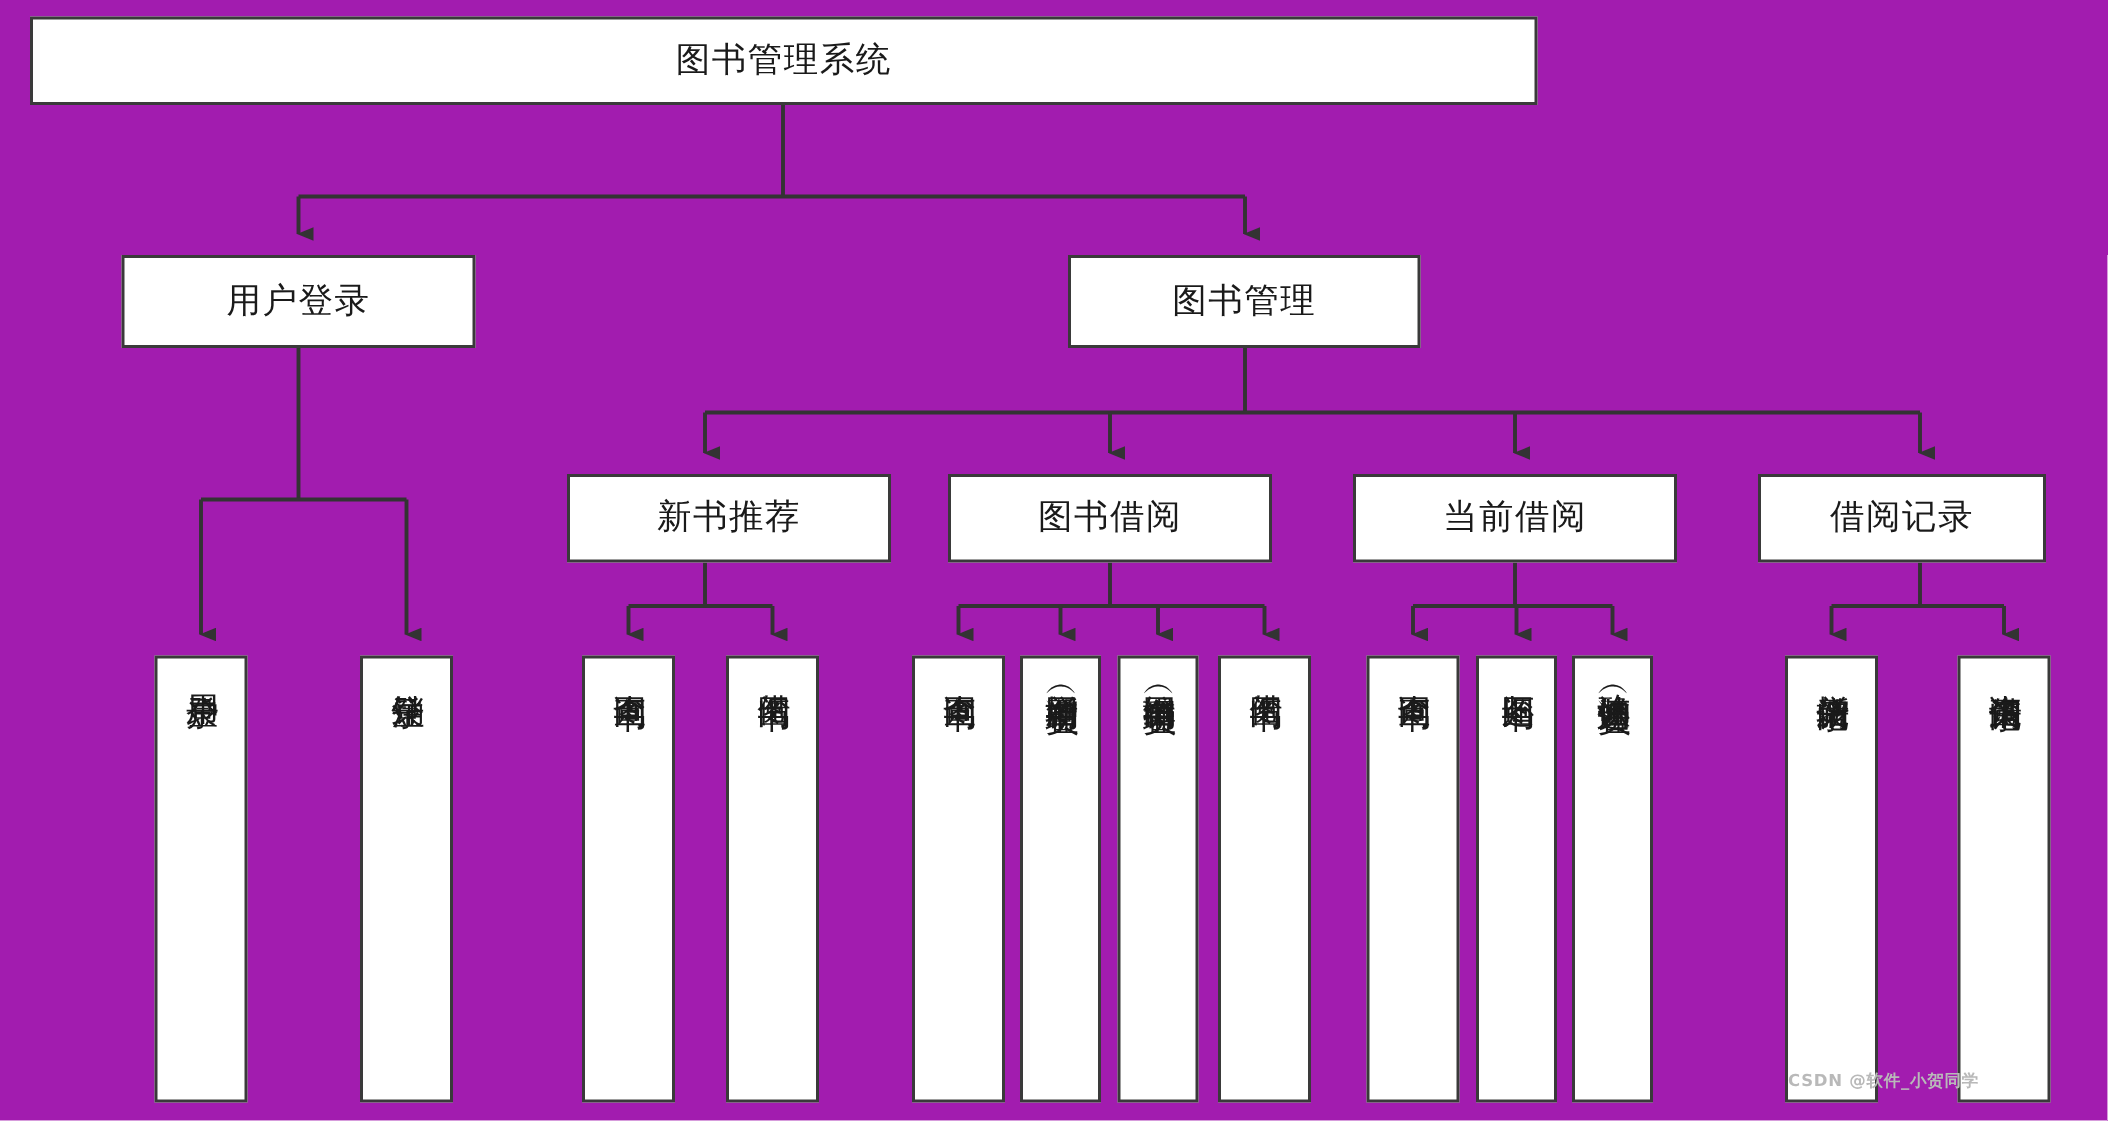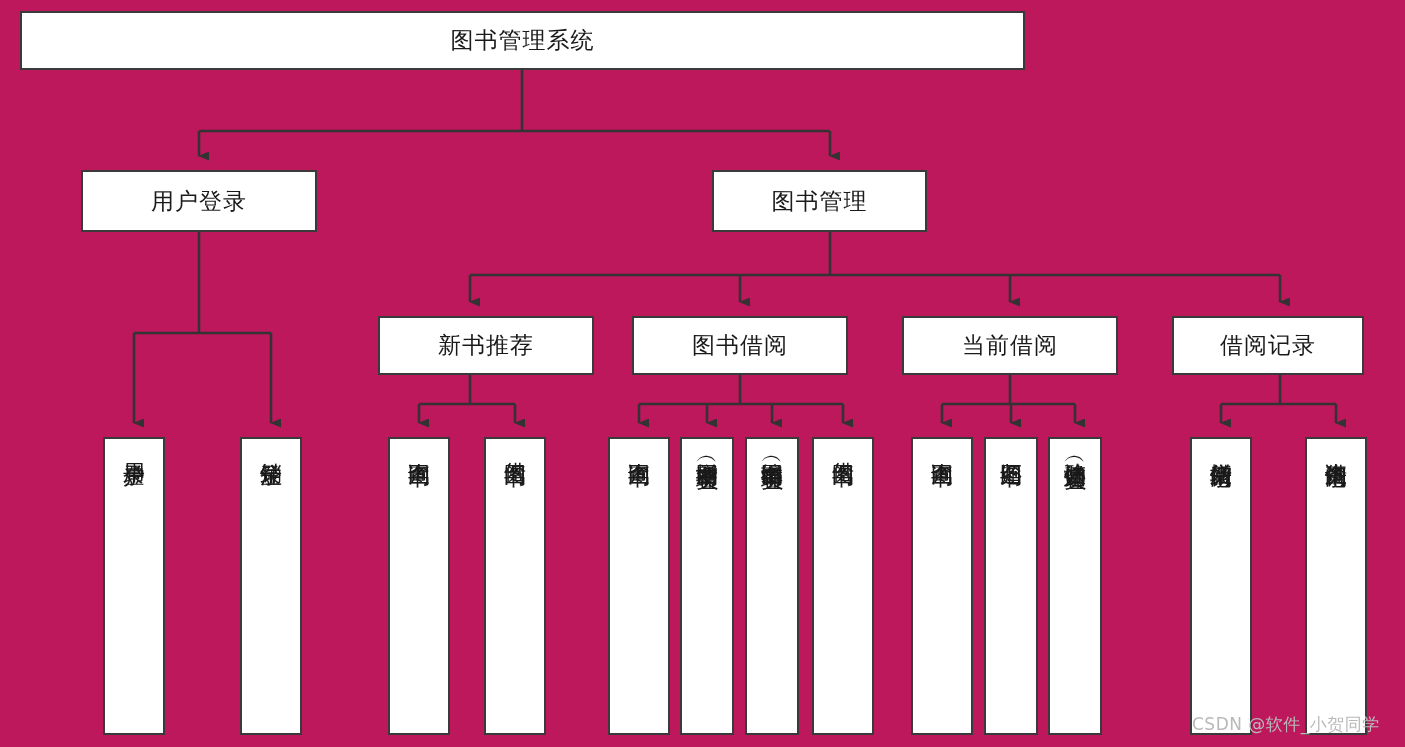--- a/index.html
+++ b/index.html
@@ -8,21 +8,21 @@
     padding: 0;
     background: #ffffff;
   }
   body {
     font-family: "DejaVu Sans", "Liberation Sans", sans-serif;
   }
   #canvas {
     position: relative;
     width: 1405px;
     height: 747px;
-    background: #be185d;
+    background: #a21caf;
     overflow: hidden;
   }
   svg.wires {
     position: absolute;
     left: 0;
     top: 0;
     width: 1405px;
     height: 747px;
     pointer-events: none;
   }
@@ -58,24 +58,25 @@
     letter-spacing: 1px;
     writing-mode: vertical-rl;
     text-orientation: upright;
     white-space: pre-wrap;
     text-align: left;
   }
   .watermark {
     position: absolute;
     left: 1192px;
     top: 713px;
-    font-size: 17px;
+    font-size: 11px;
     color: #b9b9b9;
     white-space: nowrap;
     letter-spacing: 0.5px;
+    font-weight: bold;
   }
 </style>
 </head>
 <body>
 
 <div id="canvas">
 
   <svg class="wires" viewBox="0 0 1405 747" xmlns="http://www.w3.org/2000/svg">
     <defs>
       <marker id="arw" markerWidth="9" markerHeight="11" refX="4.5" refY="10" orient="auto" markerUnits="userSpaceOnUse">
@@ -131,21 +132,21 @@
     </g>
   </svg>
 
   <div class="node node-h node-root" style="left:20px;top:11px;width:1005px;height:59px;">
     <span class="label">图书管理系统</span>
   </div>
 
   <div class="node node-h" style="left:81px;top:170px;width:236px;height:62px;">
     <span class="label">用户登录</span>
   </div>
-  <div class="node node-h" style="left:712px;top:170px;width:215px;height:62px;">
+  <div class="node node-h" style="left:712px;top:170px;width:235px;height:62px;">
     <span class="label">图书管理</span>
   </div>
 
   <div class="node node-h" style="left:378px;top:316px;width:216px;height:59px;">
     <span class="label">新书推荐</span>
   </div>
   <div class="node node-h" style="left:632px;top:316px;width:216px;height:59px;">
     <span class="label">图书借阅</span>
   </div>
   <div class="node node-h" style="left:902px;top:316px;width:216px;height:59px;">

